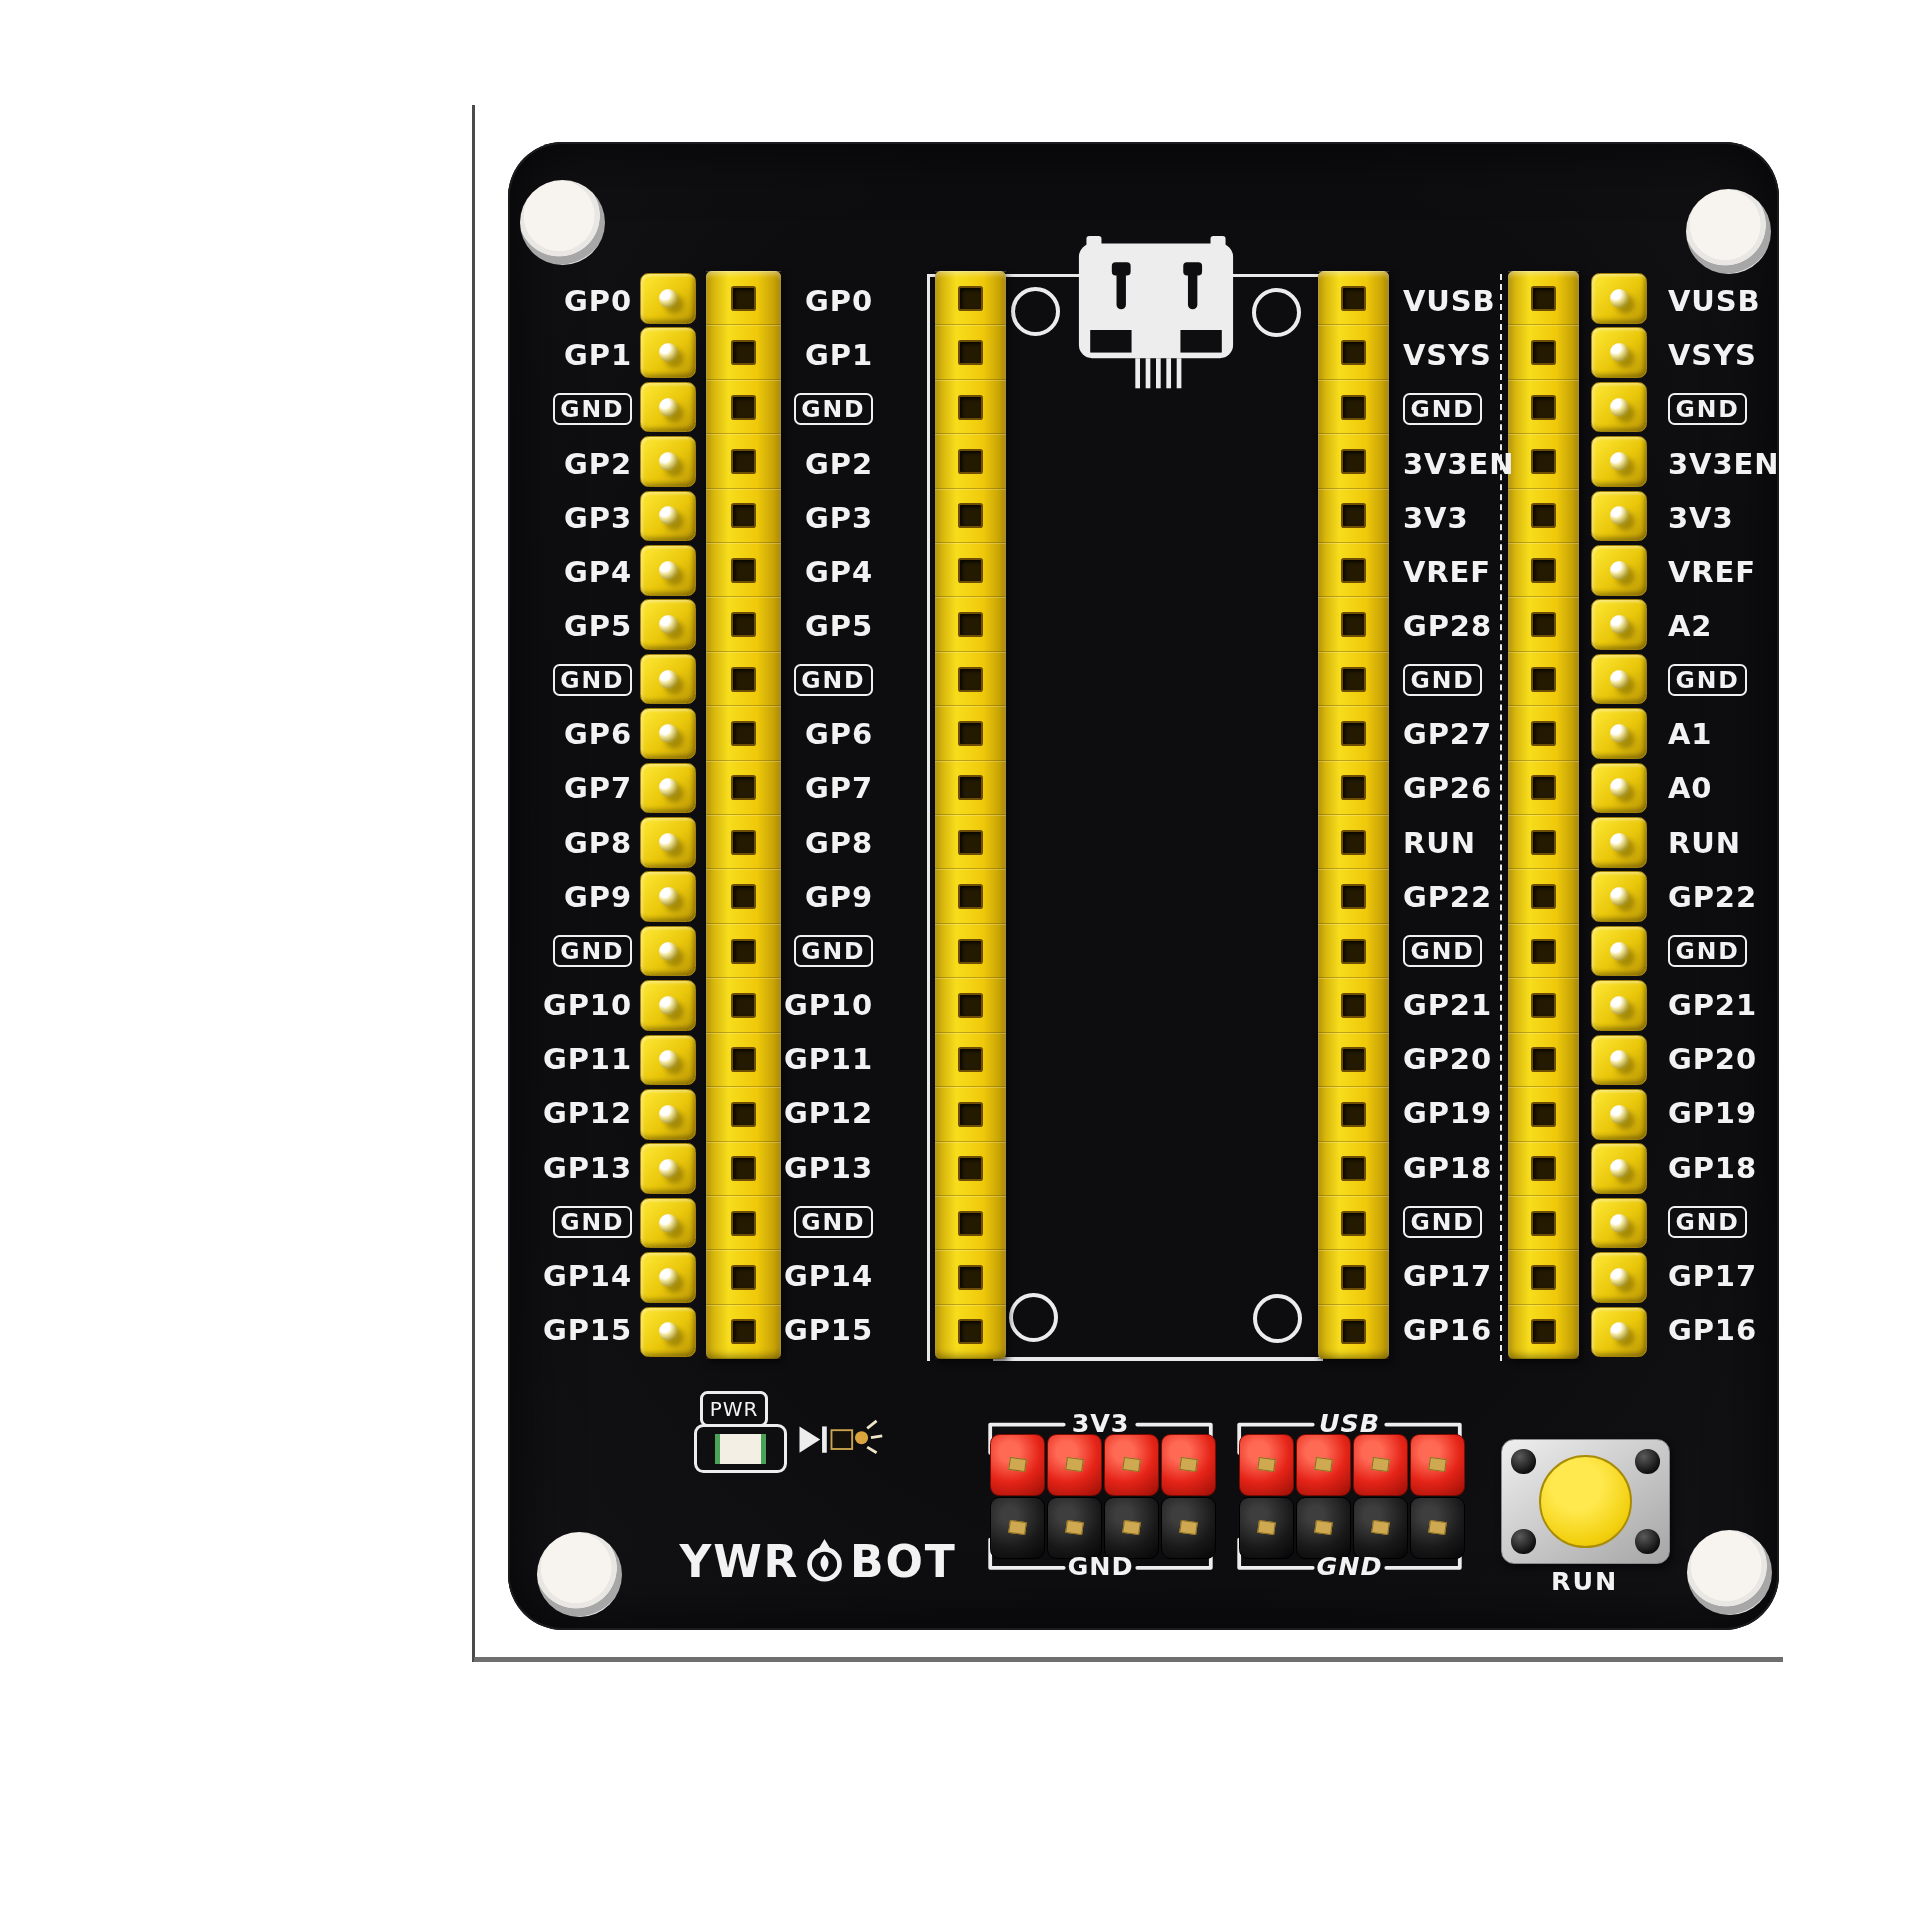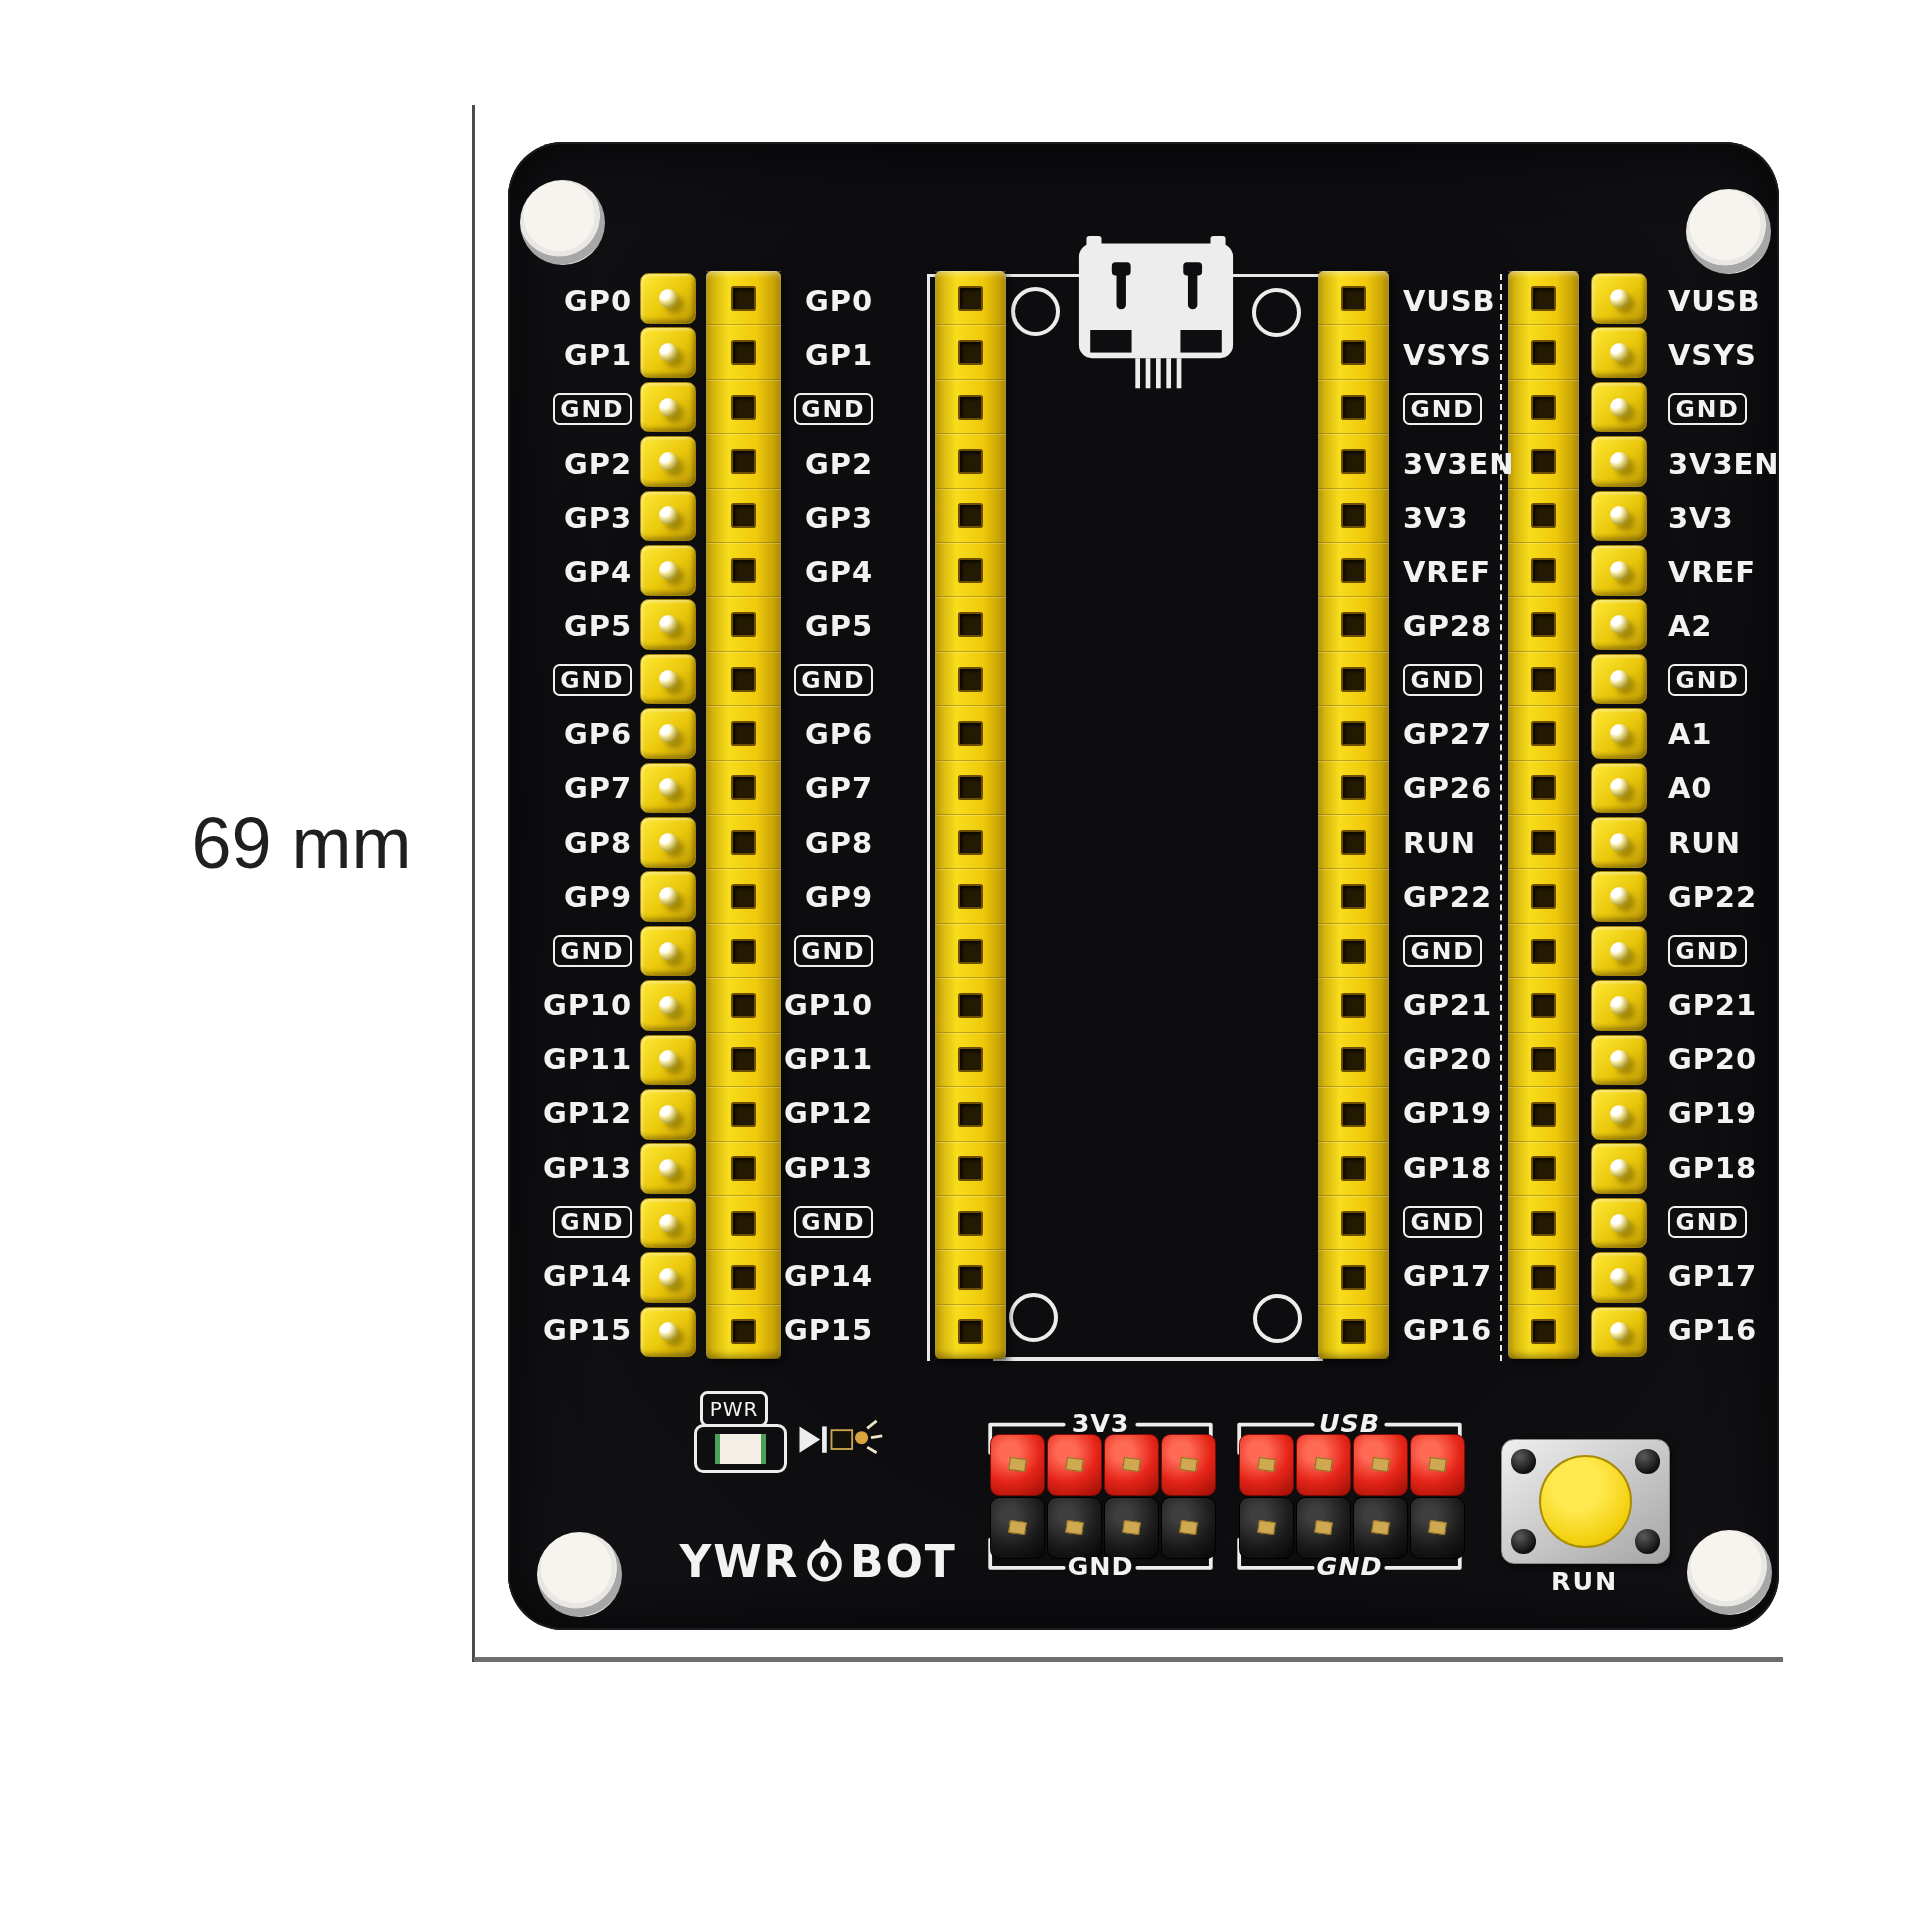--- a/index.html
+++ b/index.html
@@ -113,21 +113,20 @@
   .run-label{position:absolute;left:993px;top:1424px;width:167px;text-align:center;color:#f2f2f2;
              font-weight:bold;font-size:25.4px;letter-spacing:1.9px;z-index:2;}
 </style>
 </head>
 <body>
 
 <div id="canvas">
 
   <div class="dim-vline"></div>
   <div class="dim-hline"></div>
-  <div class="dim-label height">69 mm</div>
 
   <div class="board">
 
     <div class="mhole tl"></div>
     <div class="mhole tr"></div>
     <div class="mhole bl"></div>
     <div class="mhole br"></div>
 
     <div class="fp fp-left"></div>
     <div class="fp fp-top"></div>

